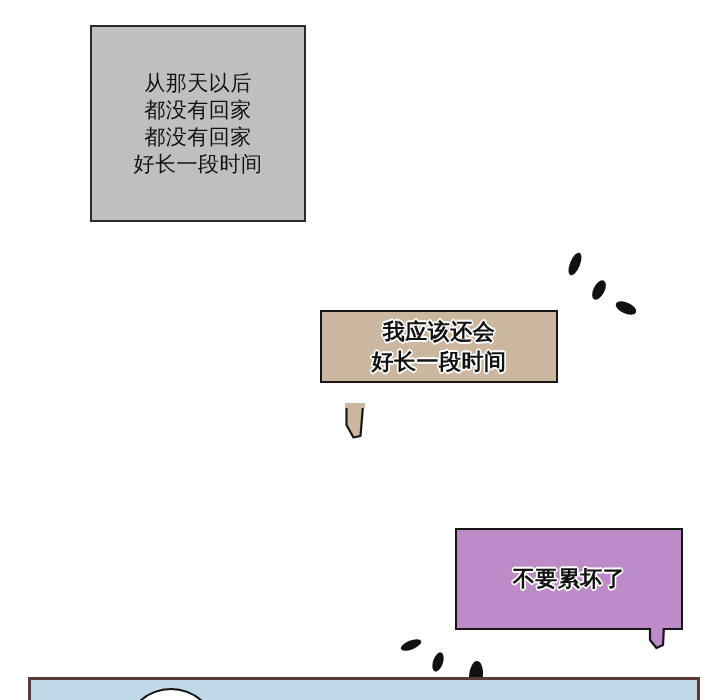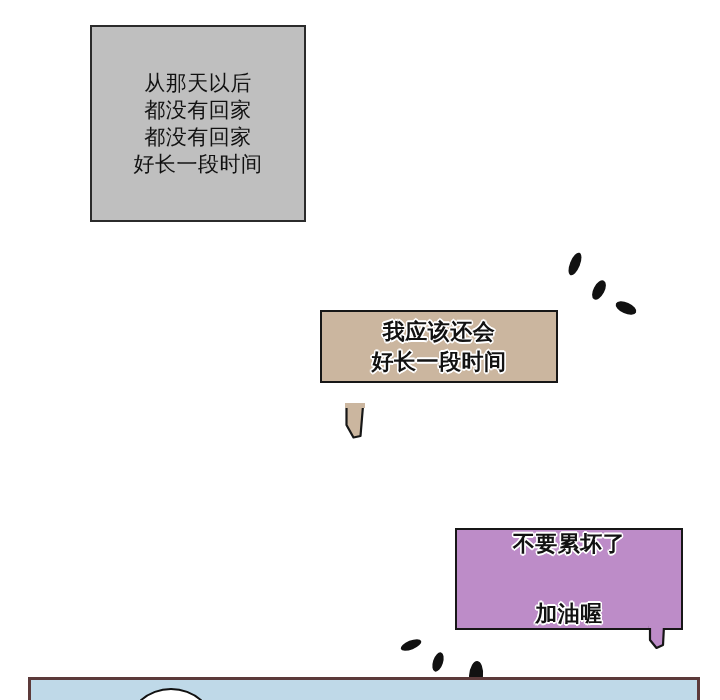--- a/index.html
+++ b/index.html
@@ -164,21 +164,20 @@
     <span class="line">好长一段时间</span>
   </div>
 
   <svg class="tail-svg" style="left:340px; top:405px;" width="40" height="40" viewBox="0 0 40 40">
     <path d="M 6.5 1 L 23 1 L 20.5 31 L 13.5 32.5 L 6.5 20 Z" fill="#cbb69f" stroke="#171717" stroke-width="2.2" stroke-linejoin="round"></path>
     <rect x="5" y="-2" width="20" height="5" fill="#cbb69f"></rect>
   </svg>
 
   <div class="box" id="purple-bubble">
     <span class="line">不要累坏了</span>
-    <span class="line">加油喔</span>
   </div>
 
   <svg class="tail-svg" style="left:644px; top:624px;" width="34" height="34" viewBox="0 0 34 34">
     <path d="M 6 2 L 20 2 L 19 21 L 12.5 24 L 6 16 Z" fill="#bd8cc8" stroke="#171717" stroke-width="2.2" stroke-linejoin="round"></path>
     <rect x="5" y="-2" width="17" height="6" fill="#bd8cc8"></rect>
   </svg>
 
   <svg class="marks-svg" style="left:398px; top:634px;" width="100" height="60" viewBox="0 0 100 60">
     <g fill="#111111">
       <ellipse cx="13" cy="11" rx="11" ry="4.5" transform="rotate(-22 13 11)"></ellipse>

